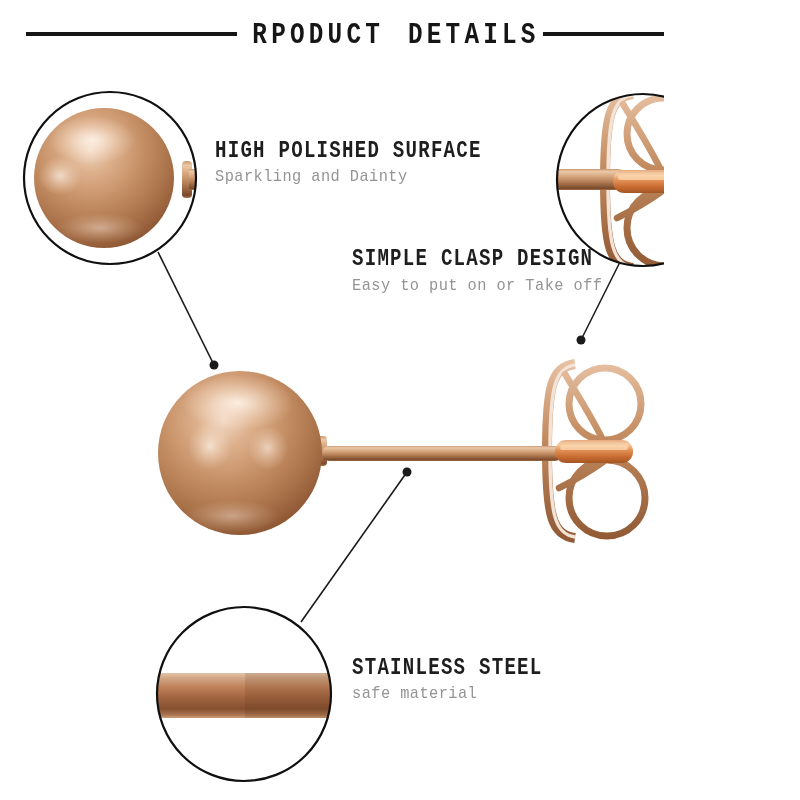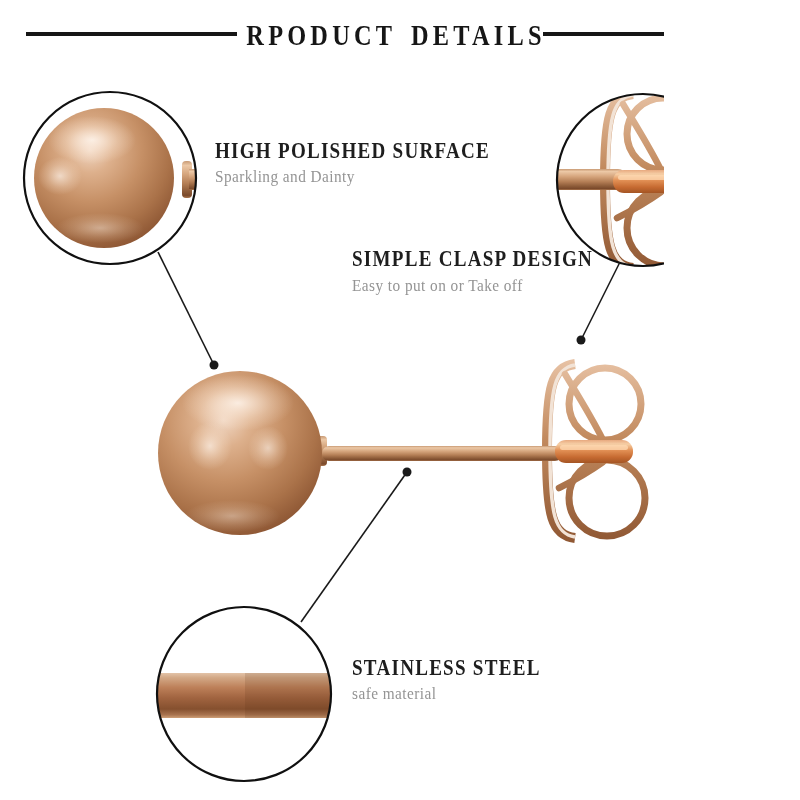--- a/index.html
+++ b/index.html
@@ -1,18 +1,18 @@
 <!DOCTYPE html>
 <html><head>
 <meta charset="utf-8">
 <style>
   html,body{margin:0;padding:0;background:#ffffff;}
   .stage{
     position:relative;width:664px;height:800px;background:#ffffff;overflow:hidden;
-    font-family:Liberation Serif, serif;
+    font-family:Liberation Mono, monospace;
   }
   .scene-svg{position:absolute;left:0;top:0;width:800px;height:800px;}
   .title-rule{position:absolute;top:32px;height:4px;background:#161616;}
   .title-rule.left{left:26px;width:211px;}
   .title-rule.right{left:543px;width:230px;}
   .page-title{
     position:absolute;left:0;top:19px;width:792px;margin:0;
     text-align:center;font-size:29px;font-weight:bold;color:#161616;
     letter-spacing:5px;word-spacing:6px;
     transform:scaleX(0.84);transform-origin:center top;white-space:nowrap;

